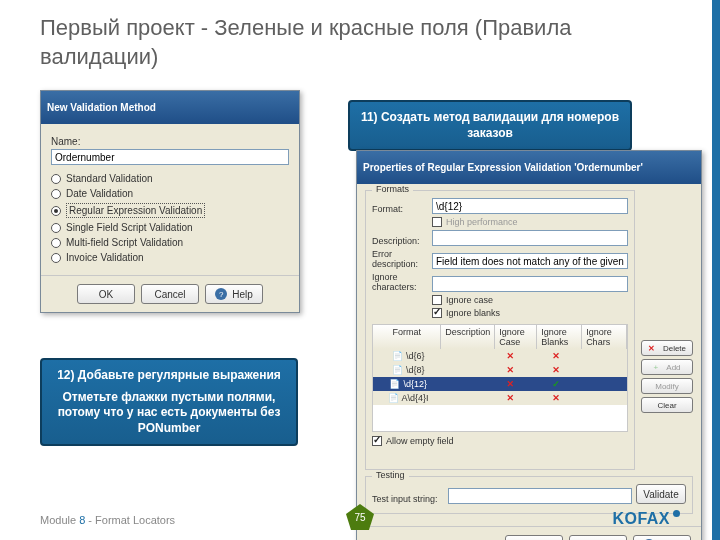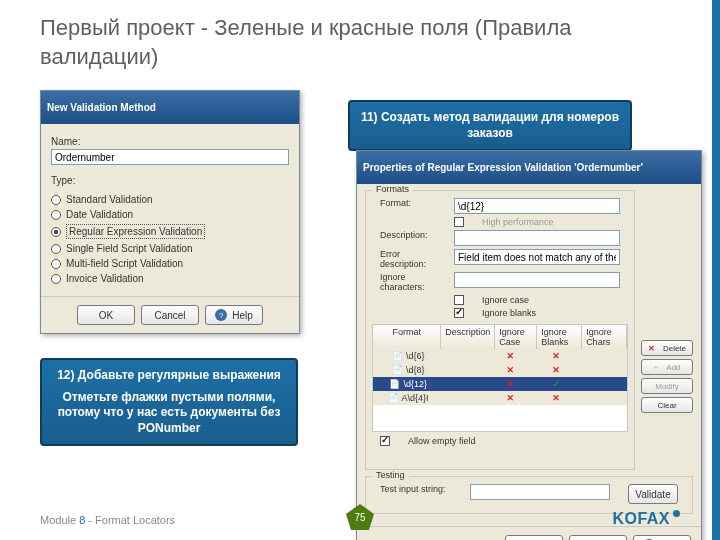--- a/index.html
+++ b/index.html
@@ -15,21 +15,21 @@
 .radio-item{display:flex;align-items:center;gap:5px;margin:4px 0;font-size:10px}
 .radio{width:10px;height:10px;border:1px solid #555;border-radius:50%;background:#fff;position:relative;flex-shrink:0}
 .radio.on::after{content:"";position:absolute;inset:2px;background:#333;border-radius:50%}
 .ri-sel{border:1px dotted #555;padding:1px 2px}
 .btnrow{display:flex;gap:6px;justify-content:center;padding:8px;border-top:1px solid #c8c8c8}
 .winbtn{height:20px;min-width:58px;border:1px solid #7a7a7a;background:linear-gradient(#fefefe,#e6e6e6);font-size:10px;border-radius:3px;display:flex;align-items:center;justify-content:center;gap:3px}
 .dlg2{position:absolute;top:150px;left:356px;width:346px;background:#ece9d8;border:1px solid #7a8a99;font-size:9px;box-shadow:2px 2px 5px rgba(0,0,0,.3)}
 .dlg2 .body{padding:6px 8px}
 .grp{border:1px solid #c8c8c8;padding:4px 6px 6px;margin-bottom:6px;position:relative}
 .grp-title{position:absolute;top:-7px;left:6px;background:#ece9d8;padding:0 4px;font-size:9px}
-.row{display:flex;align-items:flex-start;gap:18px;margin:3px 8px}
+.row{display:flex;align-items:flex-end;gap:4px;margin:3px 0}
 .row .rl{width:56px;font-size:9px}
 .row .ri{flex:1}
 .sideb{position:absolute;top:156px;right:8px;width:52px;display:flex;flex-direction:column;gap:3px}
 .sideb .winbtn{min-width:52px;font-size:8px;height:16px}
 .sideb .winbtn.dis{color:#999}
 .tbl{border:1px solid #c8c8c8;font-size:9px;margin-top:6px}
 .th{display:flex;background:linear-gradient(#fff,#ece9d8)}
 .th>div{border-right:1px solid #c8c8c8;padding:2px 4px}
 .tr{display:flex;height:14px;align-items:center}
 .tr>div{border-right:1px solid transparent;padding:0 4px;text-align:center}
@@ -55,21 +55,20 @@
 
 <div class="accent-bar"></div>
 
 <div class="slide-title">Первый проект - Зеленые и красные поля (Правила валидации)</div>
 
 <div class="dlg1">
   <div class="titlebar">New Validation Method</div>
   <div class="body">
     <div class="lbl">Name:</div>
     <input class="tinp" value="Ordernumber" style="">
-    <div class="lbl" style="margin-top:10px">Type:</div>
     <div class="radio-list">
       <div class="radio-item">
           <span class="radio"></span>
           <span>Standard Validation</span>
         </div>
       <div class="radio-item">
           <span class="radio"></span>
           <span>Date Validation</span>
         </div>
       <div class="radio-item">

